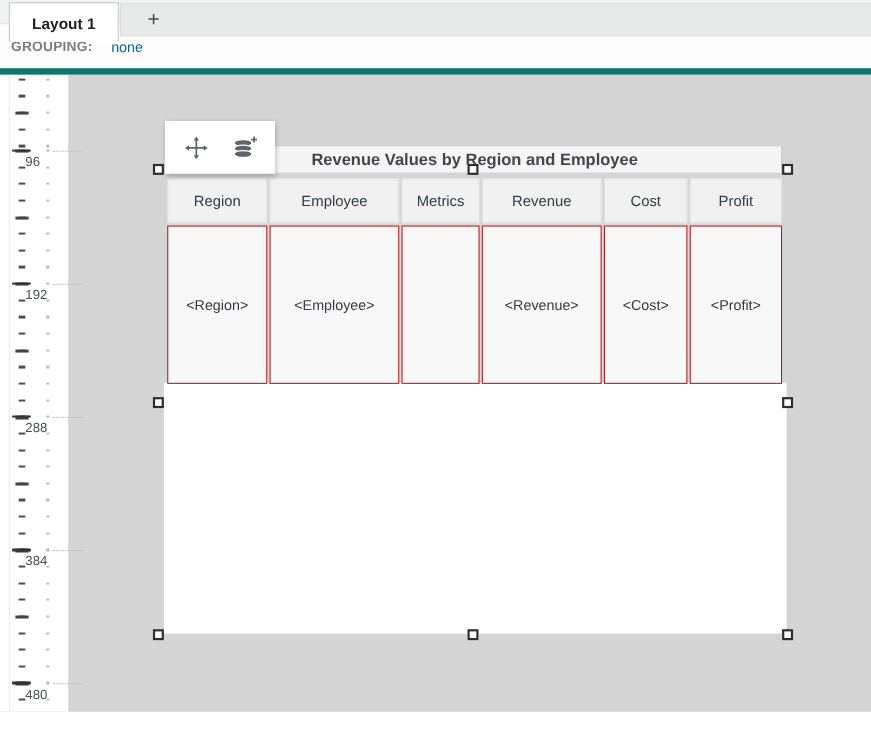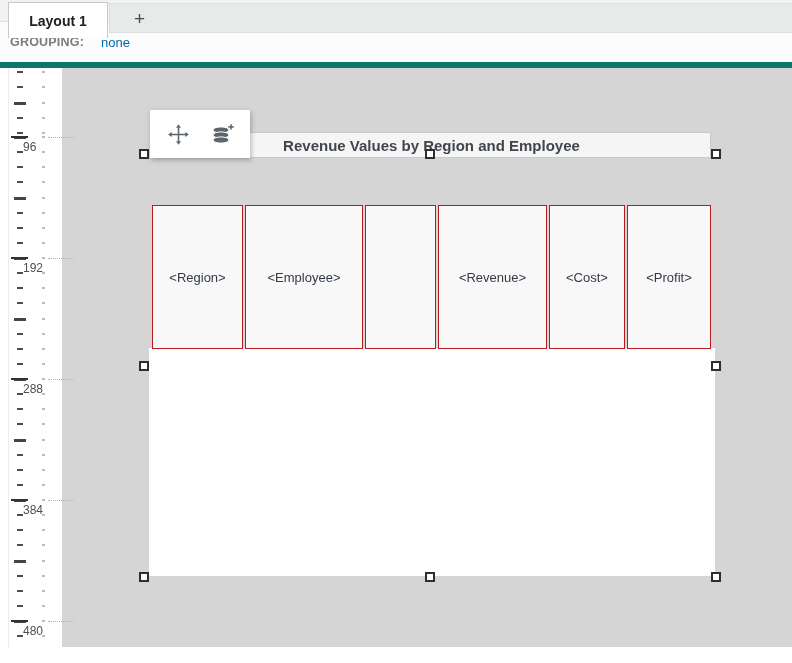--- a/index.html
+++ b/index.html
@@ -143,20 +143,28 @@
         <div class="num">480</div>
       </div>
     </div>
 
     <div class="white-band"></div>
 
     <div class="title-band">
       <span>Revenue Values by Region and Employee</span>
     </div>
 
+    <div class="row header-row">
+      <div class="cell w0">Region</div>
+      <div class="cell w1">Employee</div>
+      <div class="cell w2">Metrics</div>
+      <div class="cell w3">Revenue</div>
+      <div class="cell w4">Cost</div>
+      <div class="cell w5">Profit</div>
+    </div>
 
     <div class="row data-row">
       <div class="cell w0">&lt;Region&gt;</div>
       <div class="cell w1">&lt;Employee&gt;</div>
       <div class="cell w2"></div>
       <div class="cell w3">&lt;Revenue&gt;</div>
       <div class="cell w4">&lt;Cost&gt;</div>
       <div class="cell w5">&lt;Profit&gt;</div>
     </div>
 

